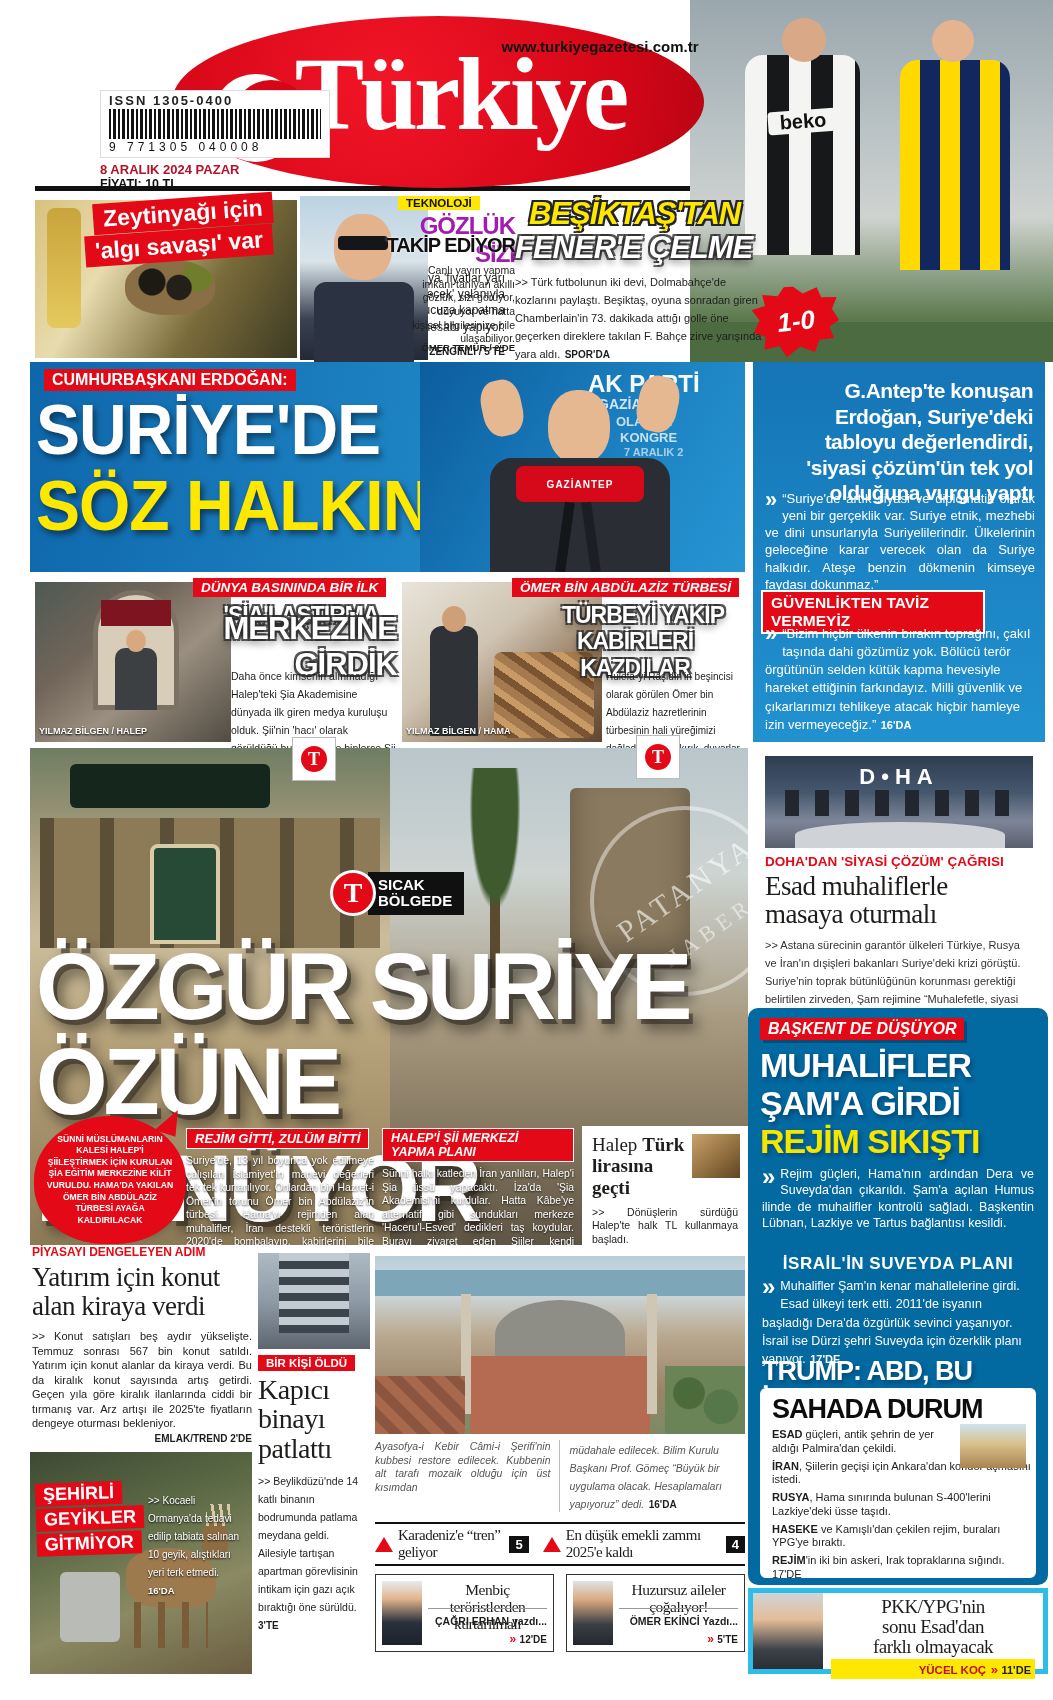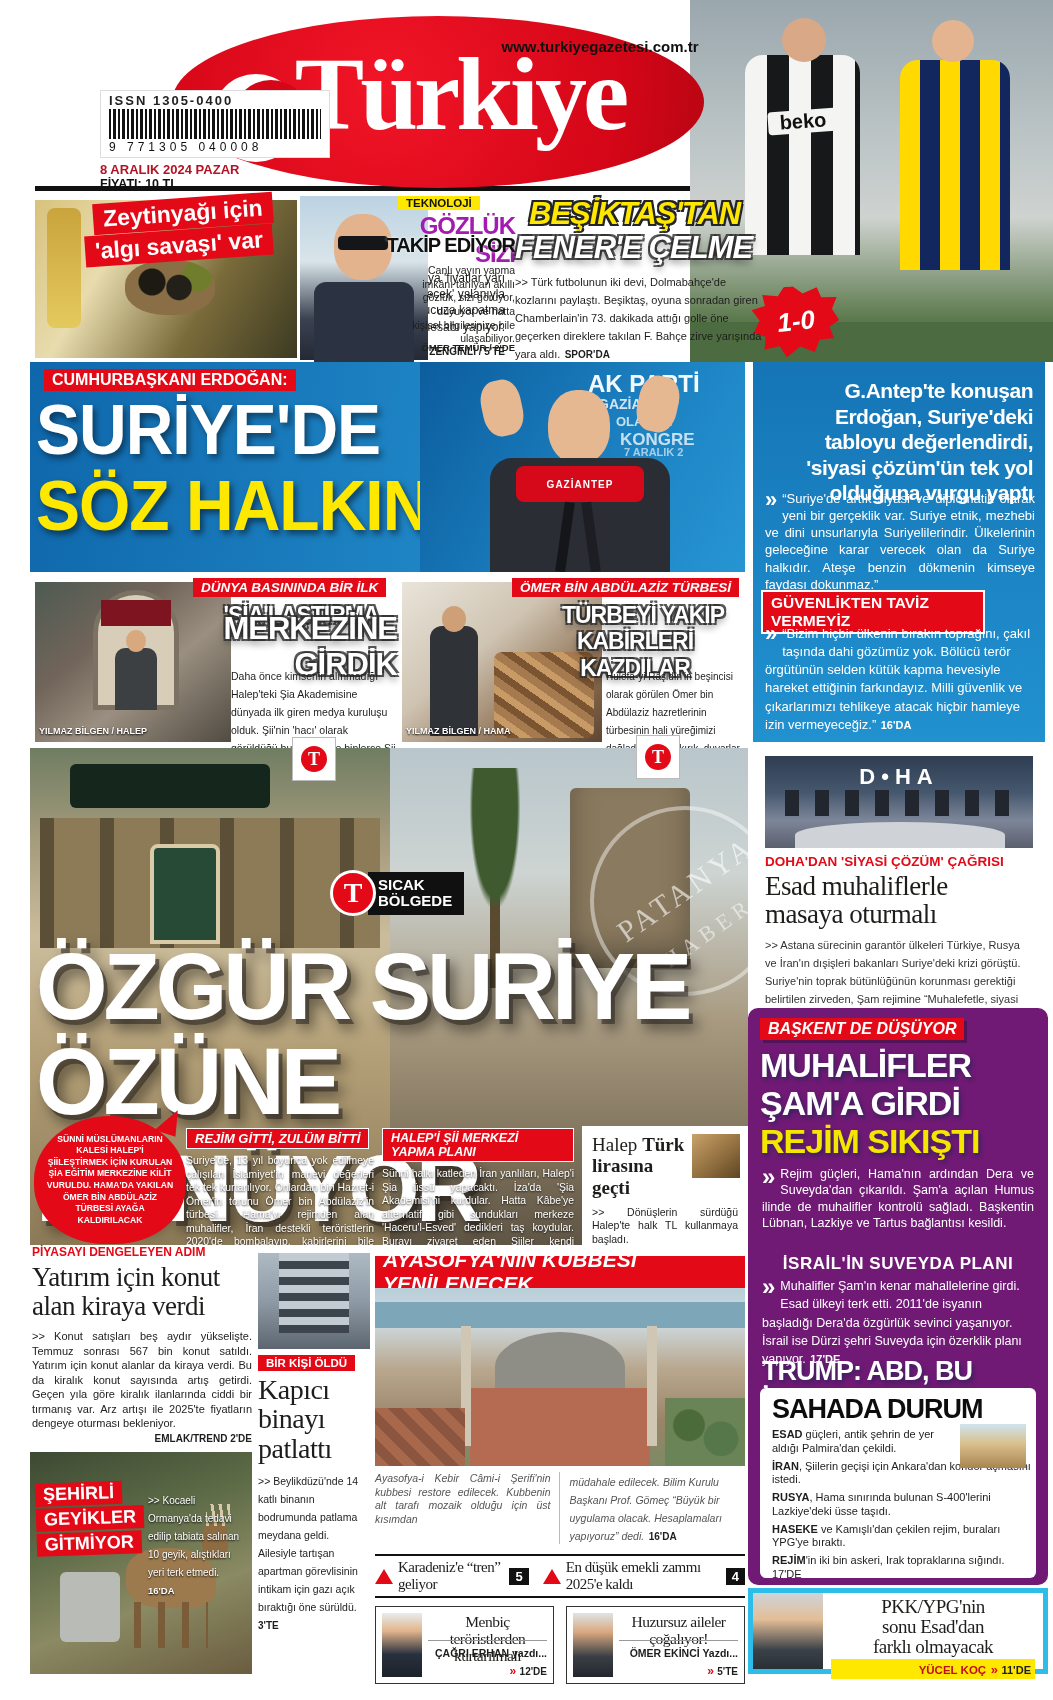--- a/index.html
+++ b/index.html
@@ -100,21 +100,21 @@
     <div class="abs kick" style="left:14px;top:7px;font-size:16px">
       <span>CUMHURBAŞKANI ERDOĞAN:</span>
     </div>
     <div class="abs cond" style="left:6px;top:26px;font-size:66px;font-weight:900;color:#fff;text-shadow:3px 4px 6px rgba(0,0,0,.45);transform:scaleY(1.08);transform-origin:left top">SURİYE'DE</div>
     <div class="abs cond" style="left:6px;top:102px;font-size:66px;font-weight:900;color:#ffe800;text-shadow:3px 4px 6px rgba(0,0,0,.5);transform:scaleY(1.08);transform-origin:left top">SÖZ HALKIN</div>
 
     <div class="abs" style="left:390px;top:0;width:325px;height:210px;background:linear-gradient(120deg,#0c5d9e,#1d83c3 60%,#2795d3);overflow:hidden">
       <div class="abs" style="left:168px;top:8px;font-size:24px;font-weight:900;color:rgba(255,255,255,.95)">AK PARTİ</div>
       <div class="abs" style="left:178px;top:34px;font-size:14px;font-weight:bold;color:rgba(255,255,255,.8)">GAZİANTEP</div>
       <div class="abs" style="left:196px;top:52px;font-size:13px;font-weight:bold;color:rgba(255,255,255,.75)">OLAĞAN</div>
-      <div class="abs" style="left:200px;top:68px;font-size:17px;font-weight:bold;color:rgba(255,255,255,.75)">KONGRE</div>
+      <div class="abs" style="left:200px;top:68px;font-size:13px;font-weight:bold;color:rgba(255,255,255,.75)">KONGRE</div>
       <div class="abs" style="left:204px;top:84px;font-size:11px;font-weight:bold;color:rgba(255,255,255,.6)">7 ARALIK 2</div>
       <div class="abs" style="left:128px;top:28px;width:62px;height:74px;border-radius:46%;background:#e5b891"></div>
       <div class="abs" style="left:62px;top:18px;width:40px;height:56px;border-radius:40%;background:#e5b891;transform:rotate(-12deg)"></div>
       <div class="abs" style="left:218px;top:14px;width:40px;height:56px;border-radius:40%;background:#e5b891;transform:rotate(12deg)"></div>
       <div class="abs" style="left:70px;top:96px;width:180px;height:114px;background:#2a2d33;border-radius:22px 22px 0 0"></div>
       <div class="abs" style="left:96px;top:104px;width:128px;height:36px;background:#d5091a;border-radius:8px;display:flex;align-items:center;justify-content:center">
         <span style="color:#fff;font-size:10px;font-weight:bold;letter-spacing:1px">GAZİANTEP</span>
       </div>
       <div class="abs" style="left:140px;top:140px;width:10px;height:70px;background:#15161a;transform:rotate(8deg)"></div>
       <div class="abs" style="left:166px;top:140px;width:10px;height:70px;background:#1d1e24;transform:rotate(-8deg)"></div>
@@ -250,21 +250,21 @@
     </div>
     <div style="margin-top:6px;color:#e30917;font-weight:bold;font-size:13.5px">DOHA'DAN 'SİYASİ ÇÖZÜM' ÇAĞRISI</div>
     <div class="serifh" style="font-size:27px;line-height:1.05;margin-top:3px">Esad muhaliflerle</div>
     <div class="serifh" style="font-size:27px;line-height:1.05">masaya oturmalı</div>
     <div style="margin-top:6px">
       <span style="font-size:11px;line-height:1.3;text-align:justify;display:inline;color:#333">&gt;&gt; Astana sürecinin garantör ülkeleri Türkiye, Rusya ve İran'ın dışişleri bakanları Suriye'deki krizi görüştü. Suriye'nin toprak bütünlüğünün korunması gerektiği belirtilen zirveden, Şam rejimine “Muhalefetle, siyasi görüşmelere başla” çağrısı geldi.</span>
       <span class="pg" style="font-size:10.5px">12'DE</span>
     </div>
   </div>
 
-  <div class="abs" style="left:748px;top:1008px;width:300px;height:577px;background:#701a75;border-radius:10px">
+  <div class="abs" style="left:748px;top:1008px;width:300px;height:577px;background:#0369a1;border-radius:10px">
     <div class="abs kick" style="left:12px;top:10px;font-size:16px;font-style:italic;box-shadow:3px 3px 0 rgba(0,0,0,.25)">
       <span>BAŞKENT DE DÜŞÜYOR</span>
     </div>
     <div class="abs cond" style="left:12px;top:38px;font-size:34px;font-weight:900;color:#fff;text-shadow:2px 3px 4px rgba(0,40,70,.5)">MUHALİFLER</div>
     <div class="abs cond" style="left:12px;top:76px;font-size:34px;font-weight:900;color:#fff;text-shadow:2px 3px 4px rgba(0,40,70,.5)">ŞAM'A GİRDİ</div>
     <div class="abs cond" style="left:12px;top:114px;font-size:34px;font-weight:900;color:#f5e600;text-shadow:2px 3px 4px rgba(0,40,70,.5)">REJİM SIKIŞTI</div>
     <div class="abs" style="left:14px;top:158px;width:272px">
       <span class="quote-mark" style="font-size:24px">»</span>
       <span style="color:#fff;font-size:12.5px;font-weight:500;line-height:1.3;text-align:justify;display:block">Rejim güçleri, Hama'nın ardından Dera ve Suveyda'dan çıkarıldı. Şam'a açılan Humus ilinde de muhalifler kontrolü sağladı. Başkentin Lübnan, Lazkiye ve Tartus bağlantısı kesildi.</span>
     </div>
@@ -344,23 +344,20 @@
     <div class="serifh" style="font-size:28px;line-height:1.05;margin-top:4px">Kapıcı</div>
     <div class="serifh" style="font-size:28px;line-height:1.05">binayı</div>
     <div class="serifh" style="font-size:28px;line-height:1.05">patlattı</div>
     <div style="margin-top:8px">
       <span style="font-size:10.5px;line-height:1.32;text-align:justify;display:inline;color:#222">&gt;&gt; Beylikdüzü'nde 14 katlı binanın bodrumunda patlama meydana geldi. Ailesiyle tartışan apartman görevlisinin intikam için gazı açık bıraktığı öne sürüldü.</span>
       <span class="pg" style="font-size:10px">3'TE</span>
     </div>
   </div>
 
   <div class="abs" style="left:375px;top:1256px;width:370px">
-    <div class="kick" style="justify-content:center;font-size:21px;font-style:italic;height:32px">
-      <span>AYASOFYA'NIN KUBBESİ YENİLENECEK</span>
-    </div>
     <div class="ph" style="position:relative;width:370px;height:178px;background:linear-gradient(180deg,#b8cdd8 0%,#cfdde4 18%,#b9a88f 45%,#9a8468 75%,#7c8a64 100%);overflow:hidden">
       <div style="position:absolute;left:0;top:14px;width:100%;height:26px;background:#7da6b8"></div>
       <div style="position:absolute;left:120px;top:44px;width:130px;height:70px;background:#8e8e86;border-radius:50% 50% 0 0"></div>
       <div style="position:absolute;left:95px;top:100px;width:180px;height:78px;background:#b56a52"></div>
       <div style="position:absolute;left:86px;top:38px;width:10px;height:120px;background:#cfc6b4"></div>
       <div style="position:absolute;left:272px;top:38px;width:10px;height:120px;background:#cfc6b4"></div>
       <div style="position:absolute;left:0;top:120px;width:90px;height:58px;background:repeating-linear-gradient(45deg,#a8684c 0 10px,#8c5540 10px 20px)"></div>
       <div style="position:absolute;right:0;top:110px;width:80px;height:68px;background:radial-gradient(circle at 30% 40%,#4c6b3a 22%,transparent 24%),radial-gradient(circle at 70% 60%,#55774a 24%,transparent 26%),#6b8457"></div>
     </div>
     <div style="display:flex;gap:10px;margin-top:6px">

